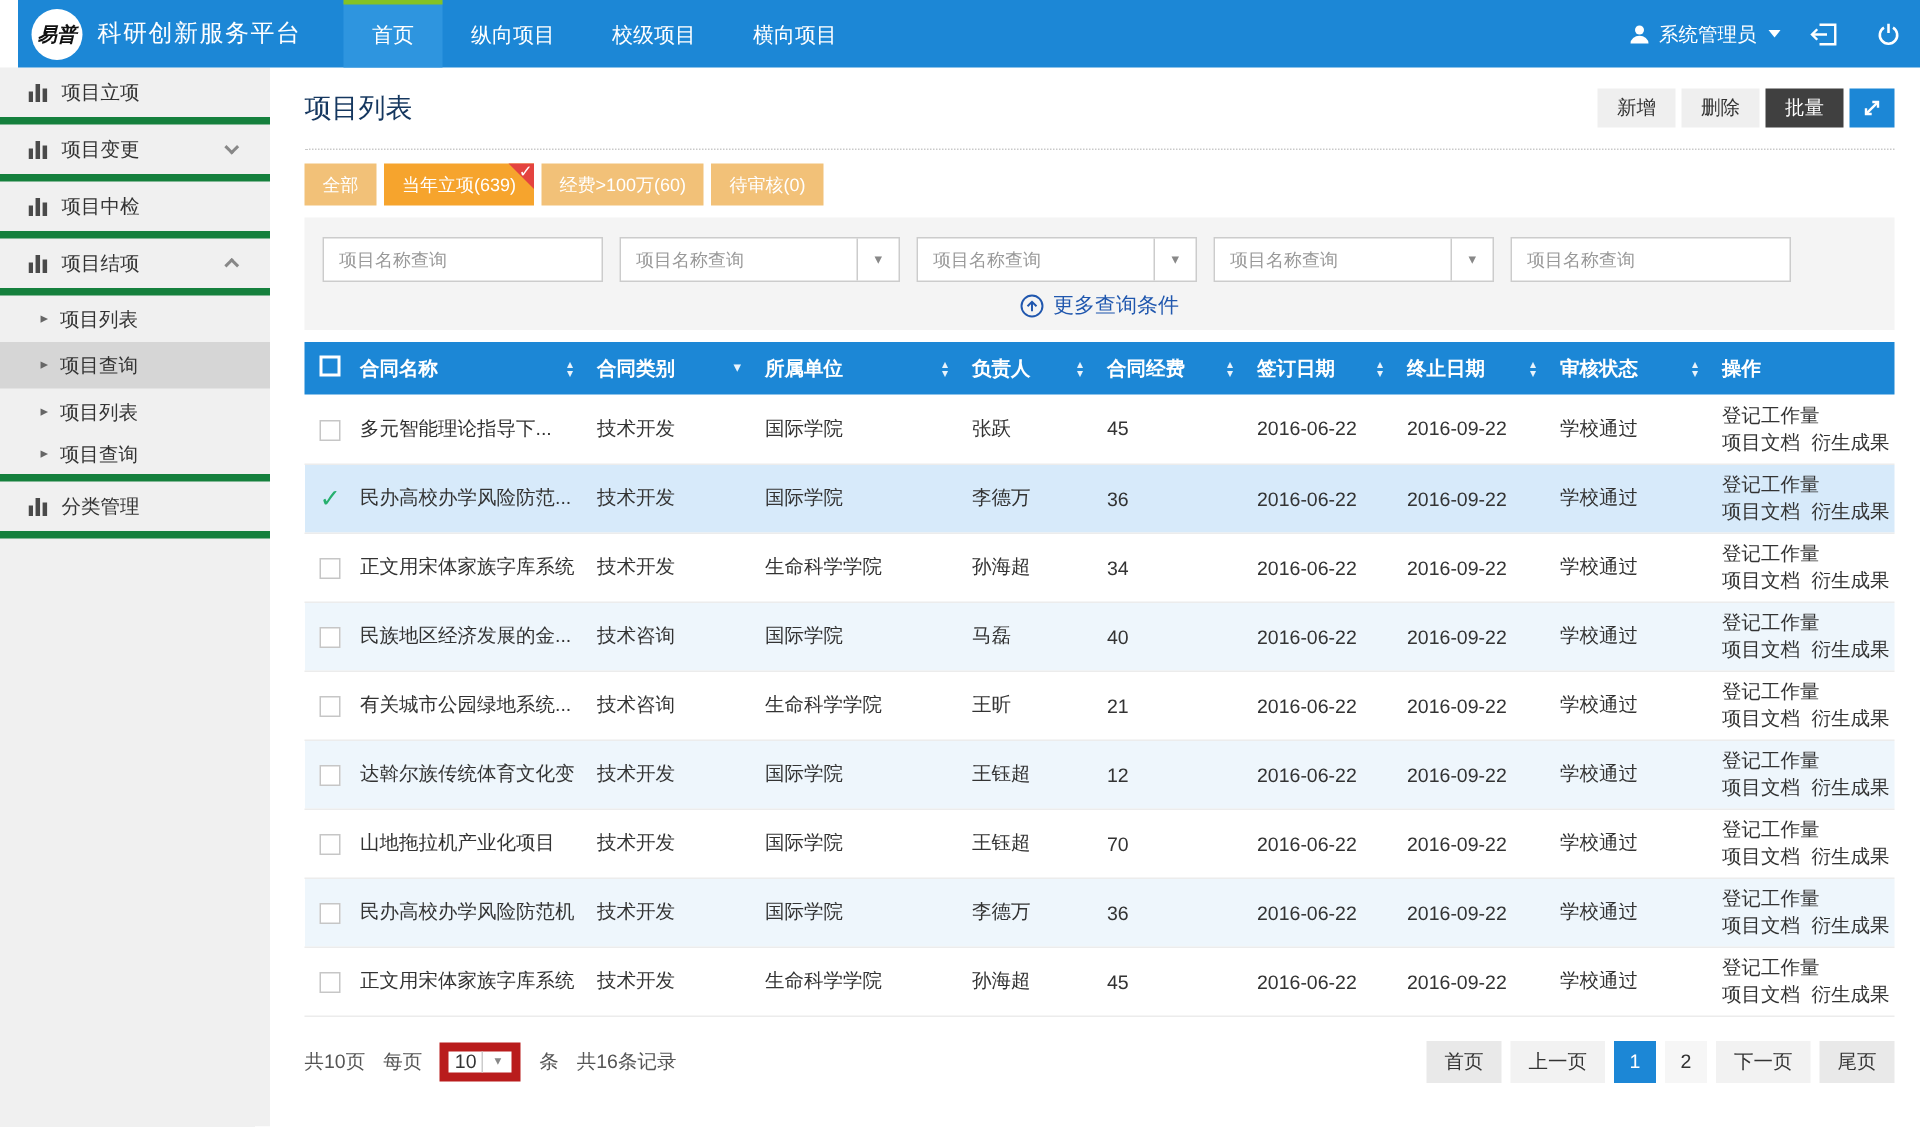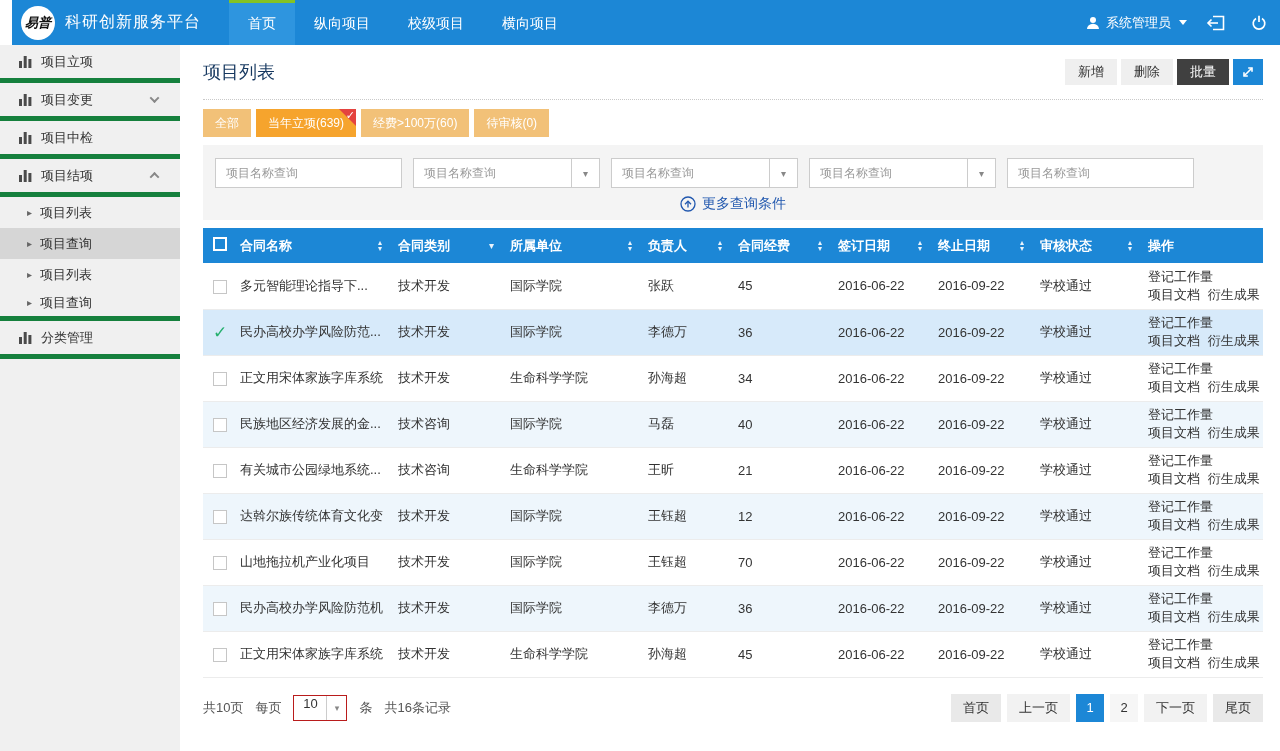--- a/index.html
+++ b/index.html
@@ -92,21 +92,21 @@
   .checkbox{display:inline-block;width:14px;height:14px;border:1px solid #c6c6c6;background:#fff;
     vertical-align:middle;cursor:pointer;}
   .checkmark{display:none;color:#26b06e;font-size:17px;font-weight:bold;line-height:1;}
   tr.checked .checkmark{display:inline;}
   .td-op{font-size:12px;line-height:18px;}
   .td-op a{color:#333;text-decoration:none;cursor:pointer;margin-right:4px;}
 
   
   .pagination{display:flex;align-items:center;margin-top:16px;font-size:13px;color:#555;}
   .pg-left{display:flex;align-items:center;gap:12px;}
-  .pp-select{display:flex;width:54px;height:26px;border:1px solid #b91c1c;
+  .pp-select{display:flex;align-items:center;width:54px;height:26px;border:6px solid #b91c1c;
     background:#fff;cursor:pointer;}
   .pp-value{flex:1;text-align:center;font-size:13px;color:#333;}
   .pp-arrow{width:20px;height:100%;border-left:1px solid #ccc;display:flex;align-items:center;
     justify-content:center;font-size:9px;color:#888;}
   .pg-right{margin-left:auto;display:flex;gap:6px;}
   .pg-btn{height:28px;padding:0 12px;display:flex;align-items:center;justify-content:center;
     background:#e9e9e9;color:#333;font-size:13px;cursor:pointer;text-decoration:none;}
   .pg-btn.lite{background:#f2f2f2;}
   .pg-page{padding:0;width:28px;background:#f6f6f6;}
   .pg-page.active{background:#1c87d6;color:#fff;}

